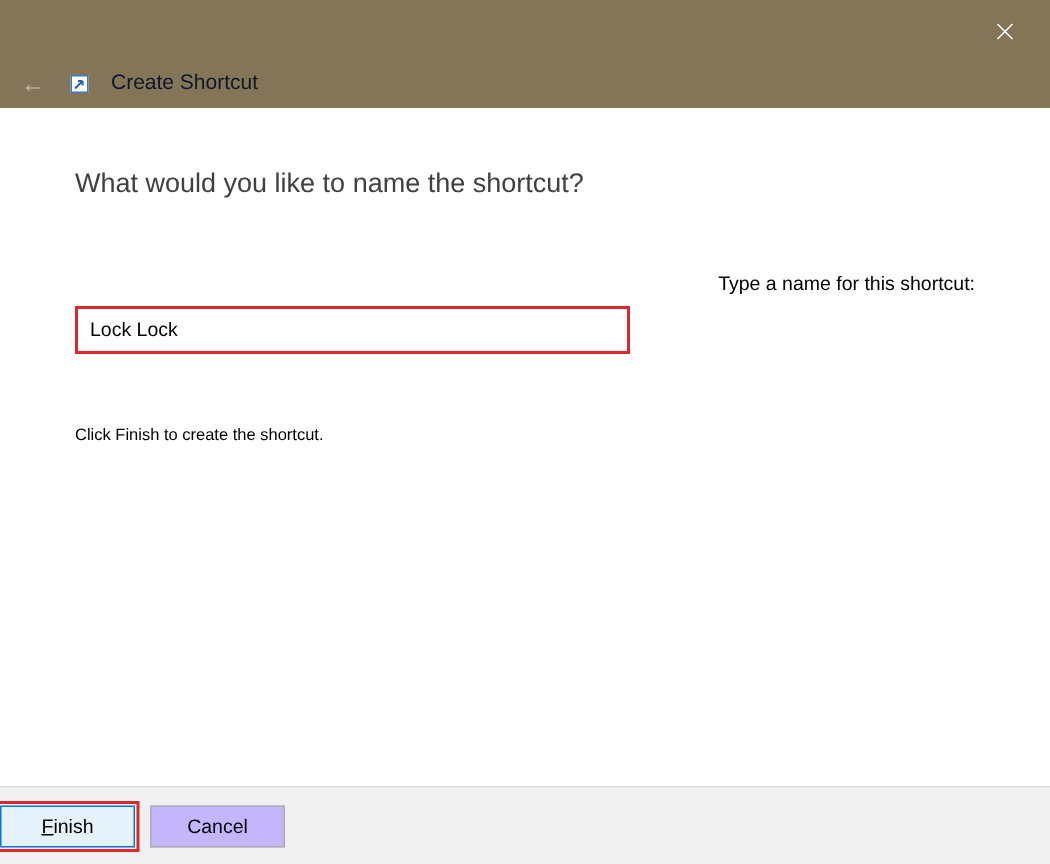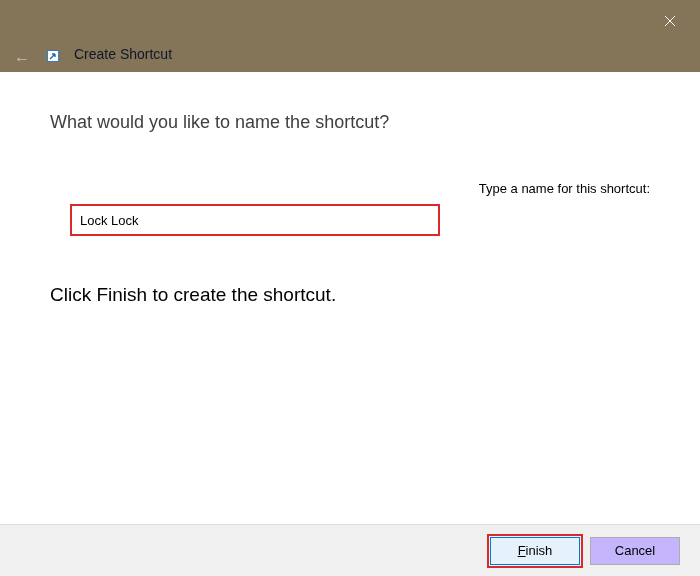--- a/index.html
+++ b/index.html
@@ -69,45 +69,43 @@
       color: #000;
       font-size: 13px;
       margin-bottom: 8px;
       text-align: right;
     }
     .input-wrap {
       width: 370px;
       border: 2px solid #d9292b;
       padding: 5px 8px;
       margin-bottom: 48px;
-      margin-left: 20px;
     }
     .input-field {
       width: 100%;
       border: none;
       outline: none;
       font-family: inherit;
       font-size: 13px;
       background: transparent;
     }
     .instruction {
       color: #000;
-      font-size: 19px;
+      font-size: 11px;
     }
     .footer {
       position: absolute;
       bottom: 0;
       left: 0;
       right: 0;
       height: 52px;
       background: #f0f0f0;
       border-top: 1px solid #dcdcdc;
       display: flex;
       align-items: center;
-      justify-content: flex-end;
       padding-right: 20px;
       gap: 10px;
     }
     .btn {
       min-width: 90px;
       height: 28px;
       font-family: inherit;
       font-size: 13px;
       border: 1px solid #adadad;
       background: #c4b5fd;

